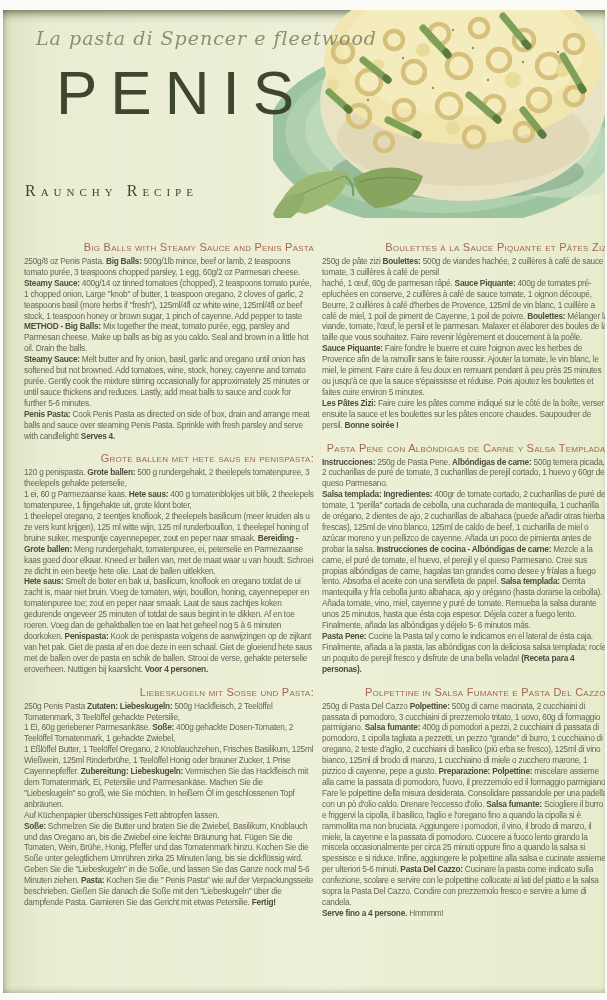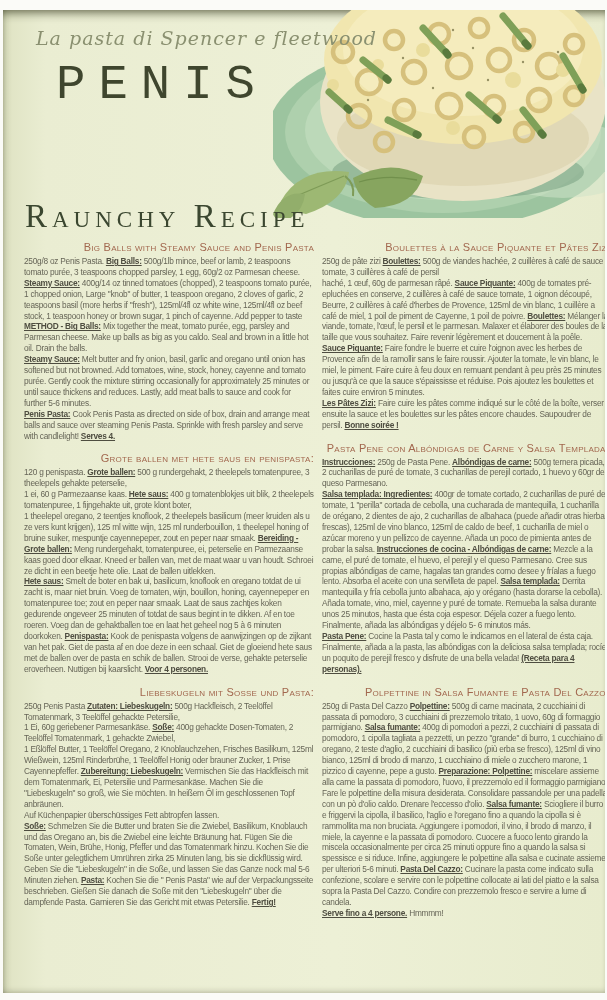--- a/index.html
+++ b/index.html
@@ -8,38 +8,38 @@
   .box{position:absolute;left:3px;right:2px;top:10px;bottom:7px;
        background:linear-gradient(90deg,#dfe3c3,#eaedd2 7%,#edf0d6 55%,#e8ecce);
        box-shadow:inset 0 10px 10px -7px rgba(45,48,22,.65),
                   inset 6px 0 10px -7px rgba(45,48,22,.45),
                   inset 0 -5px 7px -5px rgba(45,48,22,.35);
        overflow:hidden;}
   
   .photo{position:absolute;top:0;right:0;width:332px;height:208px;}
   .tagline{position:absolute;left:33px;top:17px;
            font:italic 19px "DejaVu Serif",serif;color:#8a9070;letter-spacing:1px;}
-  .brand{position:absolute;left:53px;top:47px;font-family:Liberation Mono, monospace;
-         font-weight:400;font-size:49px;letter-spacing:13px;color:#3f462e;}
+  .brand{position:absolute;left:53px;top:47px;font-family:Liberation Sans, sans-serif;
+         font-weight:400;font-size:62px;letter-spacing:13px;color:#3f462e;}
   .brand-script{position:absolute;left:36px;top:90px;
          font:italic 66px "DejaVu Serif",serif;color:#ffffff;
          text-shadow:2px 3px 5px rgba(55,65,35,.5), 0 0 1px rgba(255,255,255,.6);}
-  .banner{position:absolute;left:22px;top:188px;margin:0;font-family:"Liberation Serif",serif;
-          font-variant:small-caps;font-weight:400;font-size:33px;letter-spacing:5px;
+  .banner{position:absolute;left:22px;top:172px;margin:0;font-family:"Liberation Serif",serif;
+          font-variant:small-caps;font-weight:400;font-size:16px;letter-spacing:5px;
           color:#3b4730;}
   
   .col{position:absolute;top:231px;height:758px;overflow:hidden;}
   .col-left{left:21px;width:290px;}
   .col-right{left:319px;width:287px;}
   .recipe{margin:0 0 11px 0;}
   .recipe h3{margin:0 0 2px 0;font-weight:400;font-variant:small-caps;
              font-size:11px;line-height:13px;letter-spacing:.25px;color:#a2674e;text-align:right;}
   .recipe p{margin:0;font-size:8.3px;line-height:10.9px;letter-spacing:-.25px;
             color:#666557;}
-  .recipe b{color:#4e4d40;text-decoration:underline;}
+  .recipe b{color:#4e4d40;}
 </style>
 </head>
 <body>
 
 <div class="stage">
   <div class="box">
 
     <div class="photo">
       <svg width="332" height="208" viewBox="0 0 332 208">
         <g>

